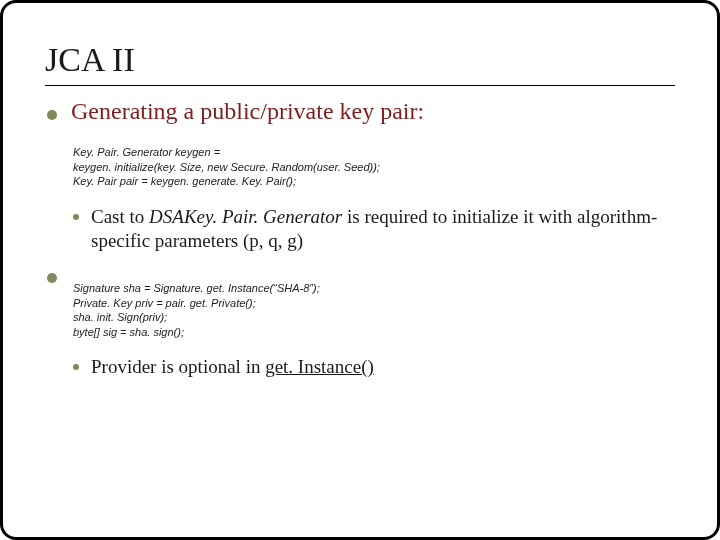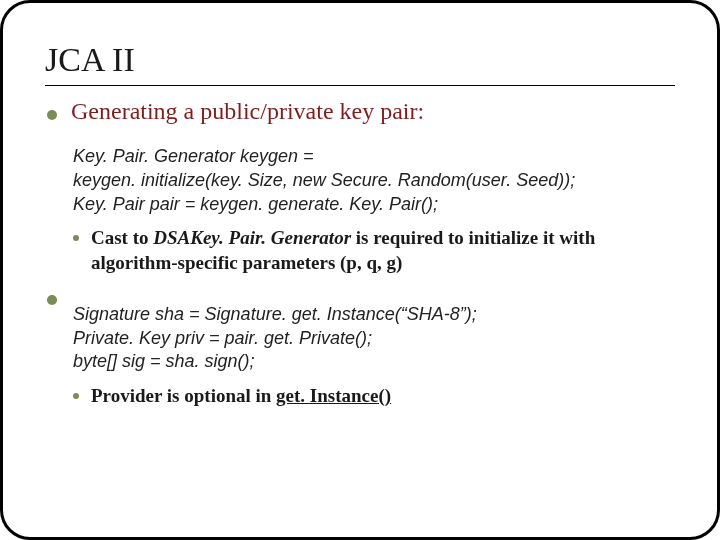--- a/index.html
+++ b/index.html
@@ -1,20 +1,20 @@
 <!DOCTYPE html>
 <html><head>
 <meta charset="utf-8">
 <style>
   * { margin: 0; padding: 0; box-sizing: border-box; }
   html, body { width: 720px; height: 540px; background: #fff; font-family: Arial, Helvetica, sans-serif; }
   .slide {
     width: 720px; height: 540px;
     border: 3px solid #000;
-    border-radius: 30px;
+    border-radius: 16px;
     padding: 38px 42px 20px 42px;
     position: relative;
     overflow: hidden;
   }
   .title {
     font-family: "Comic Sans MS", "Comic Sans", cursive;
     font-size: 34px;
     font-weight: 400;
     color: #1a1a1a;
     margin-bottom: 6px;
@@ -40,34 +40,33 @@
   .section-body { flex: 1 1 auto; }
   .heading {
     font-family: "Comic Sans MS", "Comic Sans", cursive;
     font-size: 24px;
     color: #7f1d1d;
     margin-bottom: 4px;
   }
   .code {
     font-family: Arial, Helvetica, sans-serif;
     font-style: italic;
-    font-size: 18px;
+    font-size: 11px;
     color: #222;
     line-height: 1.32;
     padding-left: 2px;
     margin-top: 20px;
   }
   .code .line { display: block; }
   .code .indent { padding-left: 28px; }
   .sub {
     display: flex;
     align-items: flex-start;
     padding-left: 2px;
-    margin-top: 10px;
-    font-weight: bold;
+    margin-top: 16px;
   }
   .bullet-l2 {
     width: 6px; height: 6px; border-radius: 50%;
     background: #7d8a5a;
     flex: 0 0 auto;
     margin-top: 9px;
     margin-right: 12px;
   }
   .subtext {
     font-family: "Comic Sans MS", "Comic Sans", cursive;
@@ -101,20 +100,21 @@
       </div>
     </div>
   </div>
 
   <div class="section">
     <div class="bullet-l1"></div>
     <div class="section-body">
       <div class="code">
         <span class="line">Signature sha = Signature. get. Instance(“SHA-8”);</span>
         <span class="line">Private. Key priv = pair. get. Private();</span>
+        <span class="line">sha. init. Sign(priv);</span>
         <span class="line">byte[] sig = sha. sign();</span>
       </div>
       <div class="sub">
         <div class="bullet-l2"></div>
         <div class="subtext">
           <span>Provider is optional in </span><span class="ul">get. Instance()</span><span></span>
         </div>
       </div>
     </div>
   </div>

